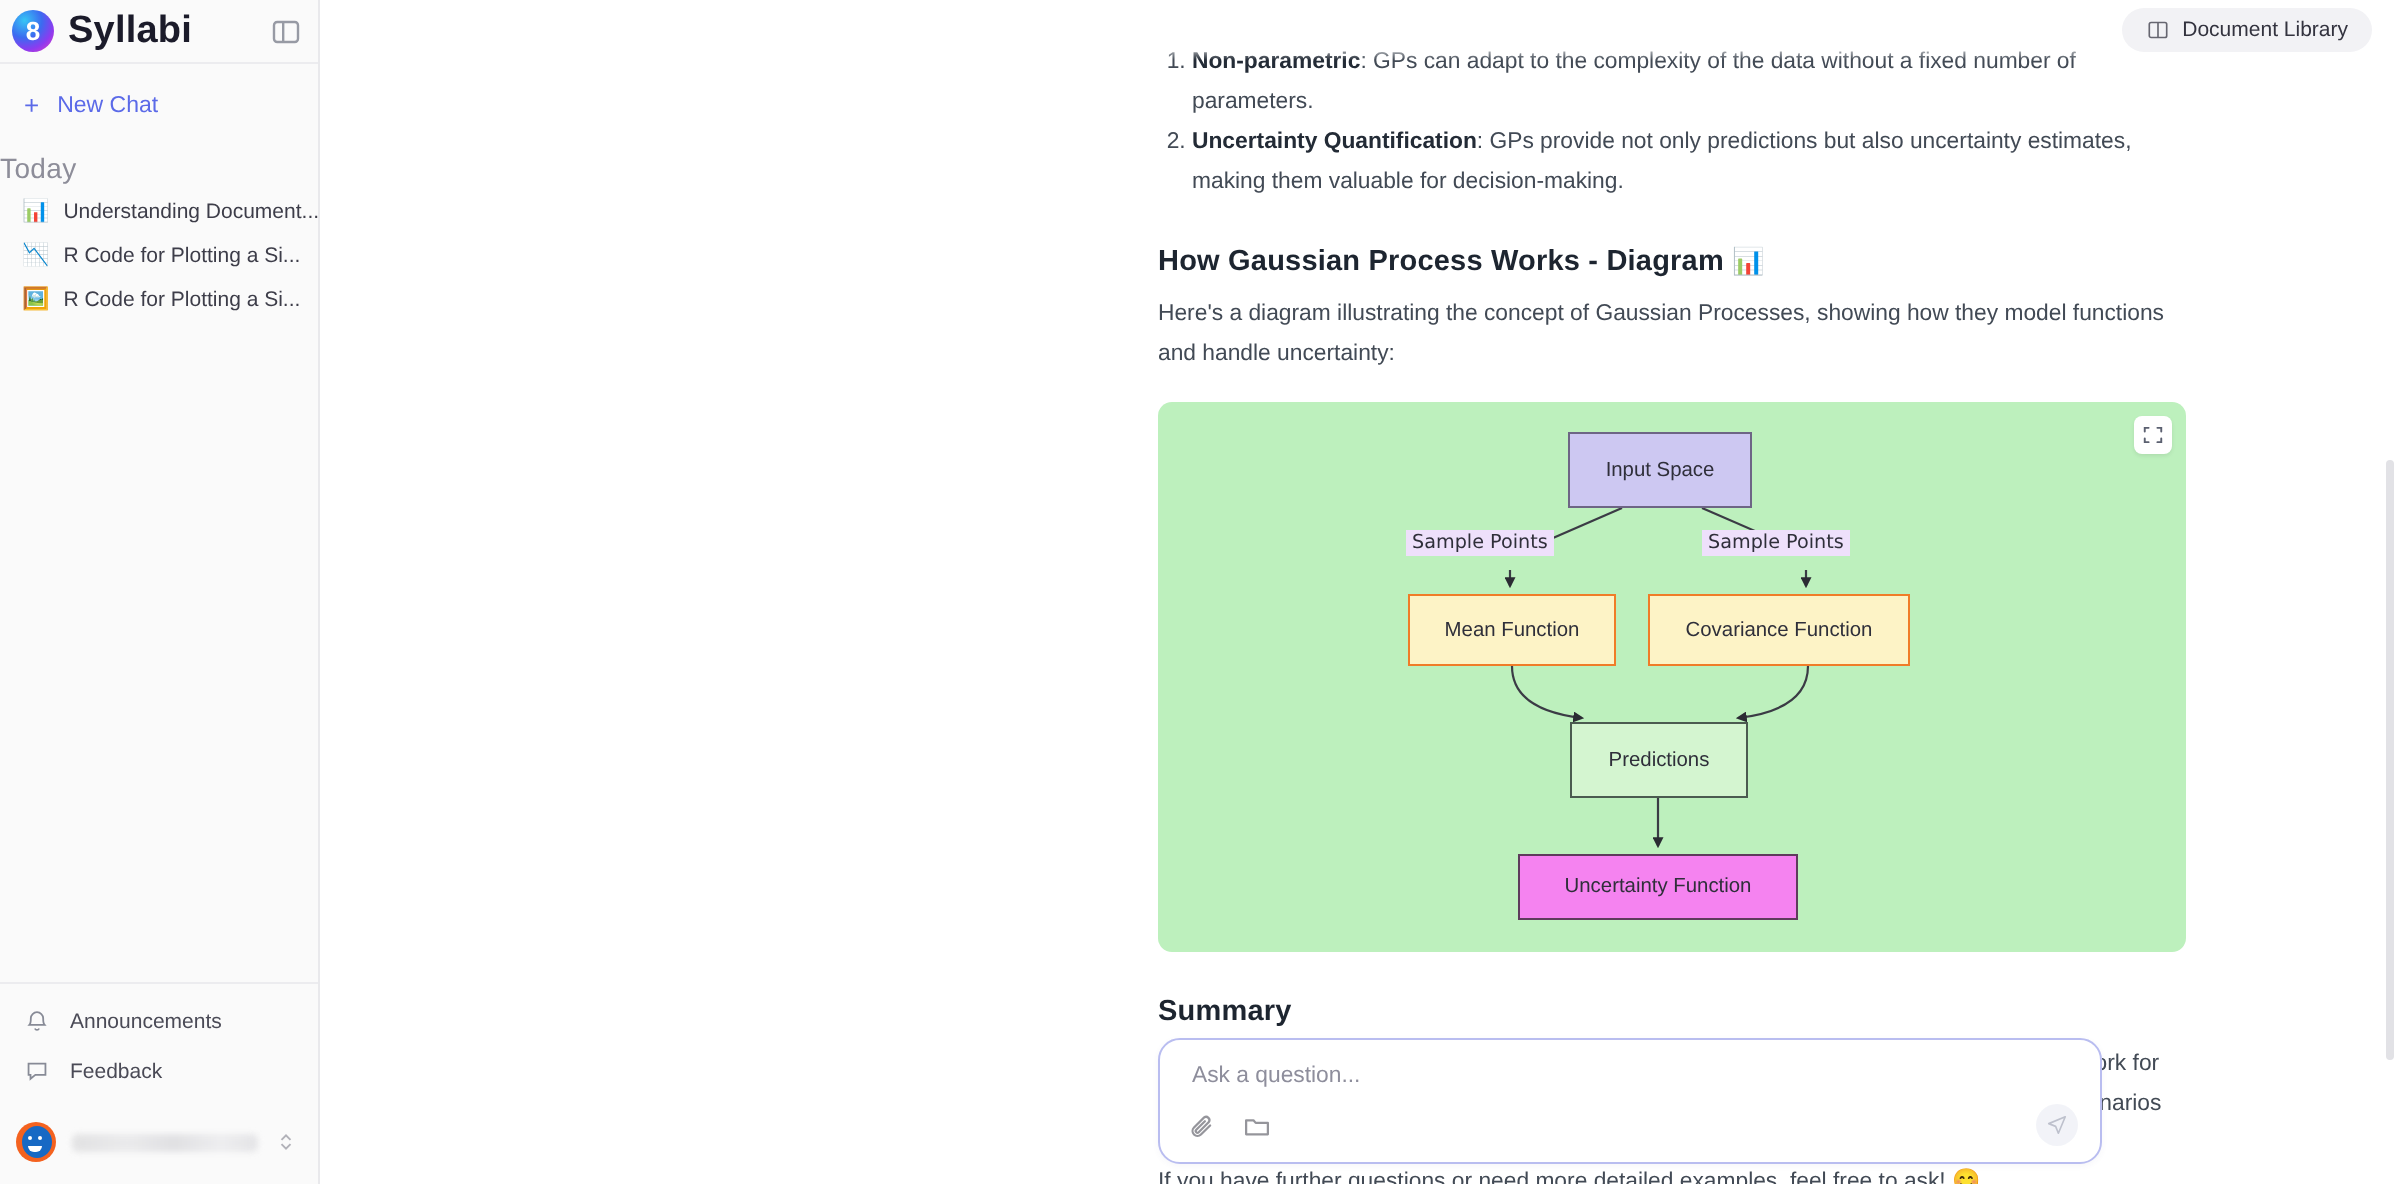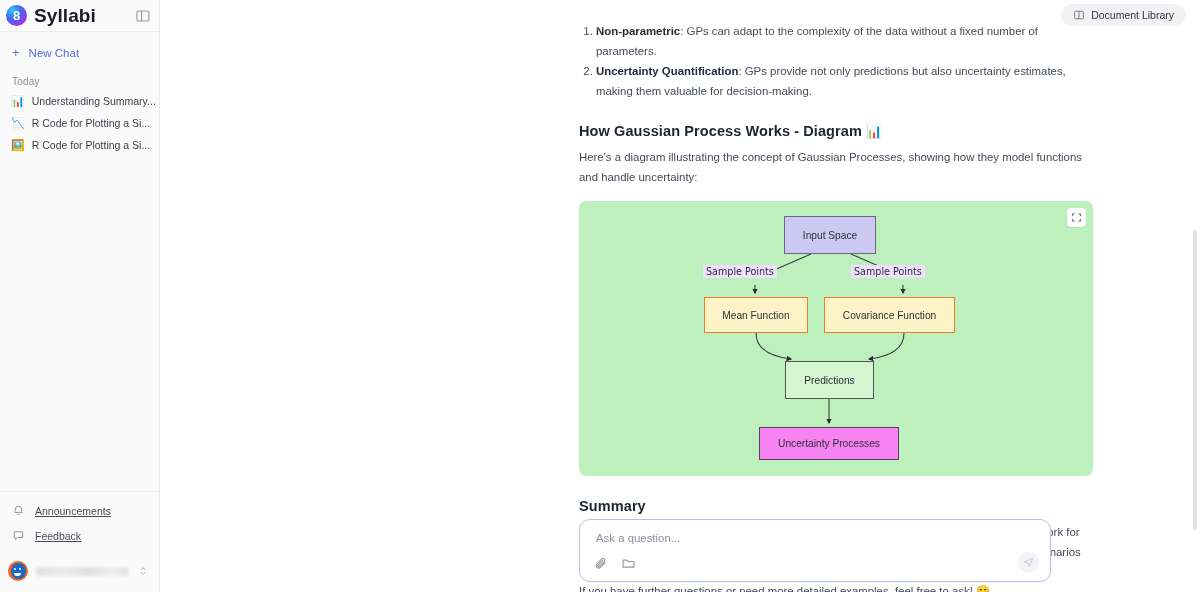--- a/index.html
+++ b/index.html
@@ -35,35 +35,35 @@
   .sb-toggle { margin-left: auto; width: 16px; height: 16px; cursor: pointer; opacity: .62; }
 
   .new-chat {
     display: flex; align-items: center; gap: 9px;
     margin: 9px 0 0 0; padding: 5px 12px;
     font-size: 11.5px; color: #5b6ae8; cursor: pointer;
   }
   .new-chat .plus { font-size: 13px; line-height: 1; color:#5b6ae8; }
 
   .sb-section-label {
-    font-size: 10px; color: #8d8d99; padding: 12px 12px 3px 12px; letter-spacing: .2px;
+    font-size: 14px; color: #8d8d99; padding: 12px 12px 3px 0; letter-spacing: .2px;
   }
   .chat-list { display:flex; flex-direction: column; }
   .chat-item {
     display: flex; align-items: center; gap: 7px;
     padding: 5px 10px 5px 11px; cursor: pointer;
     font-size: 10.5px; color: #3d3d49; white-space: nowrap; overflow: hidden;
   }
   .chat-item .emo { font-size: 11px; line-height: 1; flex: 0 0 auto; }
 
   .sb-bottom { margin-top: auto; display: flex; flex-direction: column; padding-bottom: 6px; }
   .sb-bottom-sep { border-top: 1px solid #ececef; margin-bottom: 6px; }
   .sb-link {
     display:flex; align-items:center; gap:10px;
-    padding: 6px 12px; font-size: 10.5px; color: #4a4a56; cursor: pointer; text-decoration: underline;
+    padding: 6px 12px; font-size: 10.5px; color: #4a4a56; cursor: pointer;
   }
   .sb-link svg { flex: 0 0 auto; opacity:.72; }
 
   .user-row {
     display:flex; align-items:center; gap: 8px;
     padding: 7px 10px 5px 8px; cursor: pointer; margin-top: 6px;
   }
   .avatar {
     width: 20px; height: 20px; border-radius: 50%;
     background: #f4621f; position: relative; flex: 0 0 auto; overflow:hidden;
@@ -199,21 +199,21 @@
     <div class="new-chat">
       <span class="plus">+</span>
       <span>New Chat</span>
     </div>
 
     <div class="sb-section-label">Today</div>
 
     <div class="chat-list">
       <div class="chat-item">
         <span class="emo">📊</span>
-        <span>Understanding Summary...</span>
+        <span>Understanding Document...</span>
       </div>
       <div class="chat-item">
         <span class="emo">📉</span>
         <span>R Code for Plotting a Si...</span>
       </div>
       <div class="chat-item">
         <span class="emo">🖼️</span>
         <span>R Code for Plotting a Si...</span>
       </div>
     </div>
@@ -302,21 +302,21 @@
 
             <path d="M325 132 C325 150, 307 156, 290 158" fill="none" stroke="#3b3b45" stroke-width="1.1" marker-end="url(#ah)"></path>
 
             <path d="M250 198 L250 222" fill="none" stroke="#3b3b45" stroke-width="1.1" marker-end="url(#ah)"></path>
           </svg>
 
           <div class="node n-input">Input Space</div>
           <div class="node n-mean">Mean Function</div>
           <div class="node n-cov">Covariance Function</div>
           <div class="node n-pred">Predictions</div>
-          <div class="node n-uncert">Uncertainty Processes</div>
+          <div class="node n-uncert">Uncertainty Function</div>
 
           <div class="edge-label el-left">Sample Points</div>
           <div class="edge-label el-right">Sample Points</div>
 
           <div class="expand-btn">
             <svg width="11" height="11" viewBox="0 0 16 16" fill="none" stroke="#5b6070" stroke-width="1.4" stroke-linecap="round">
               <path d="M2 5.5V2.8h2.8"></path>
                 <path d="M14 5.5V2.8h-2.8"></path>
               <path d="M2 10.5v2.7h2.8"></path>
                 <path d="M14 10.5v2.7h-2.8"></path>

